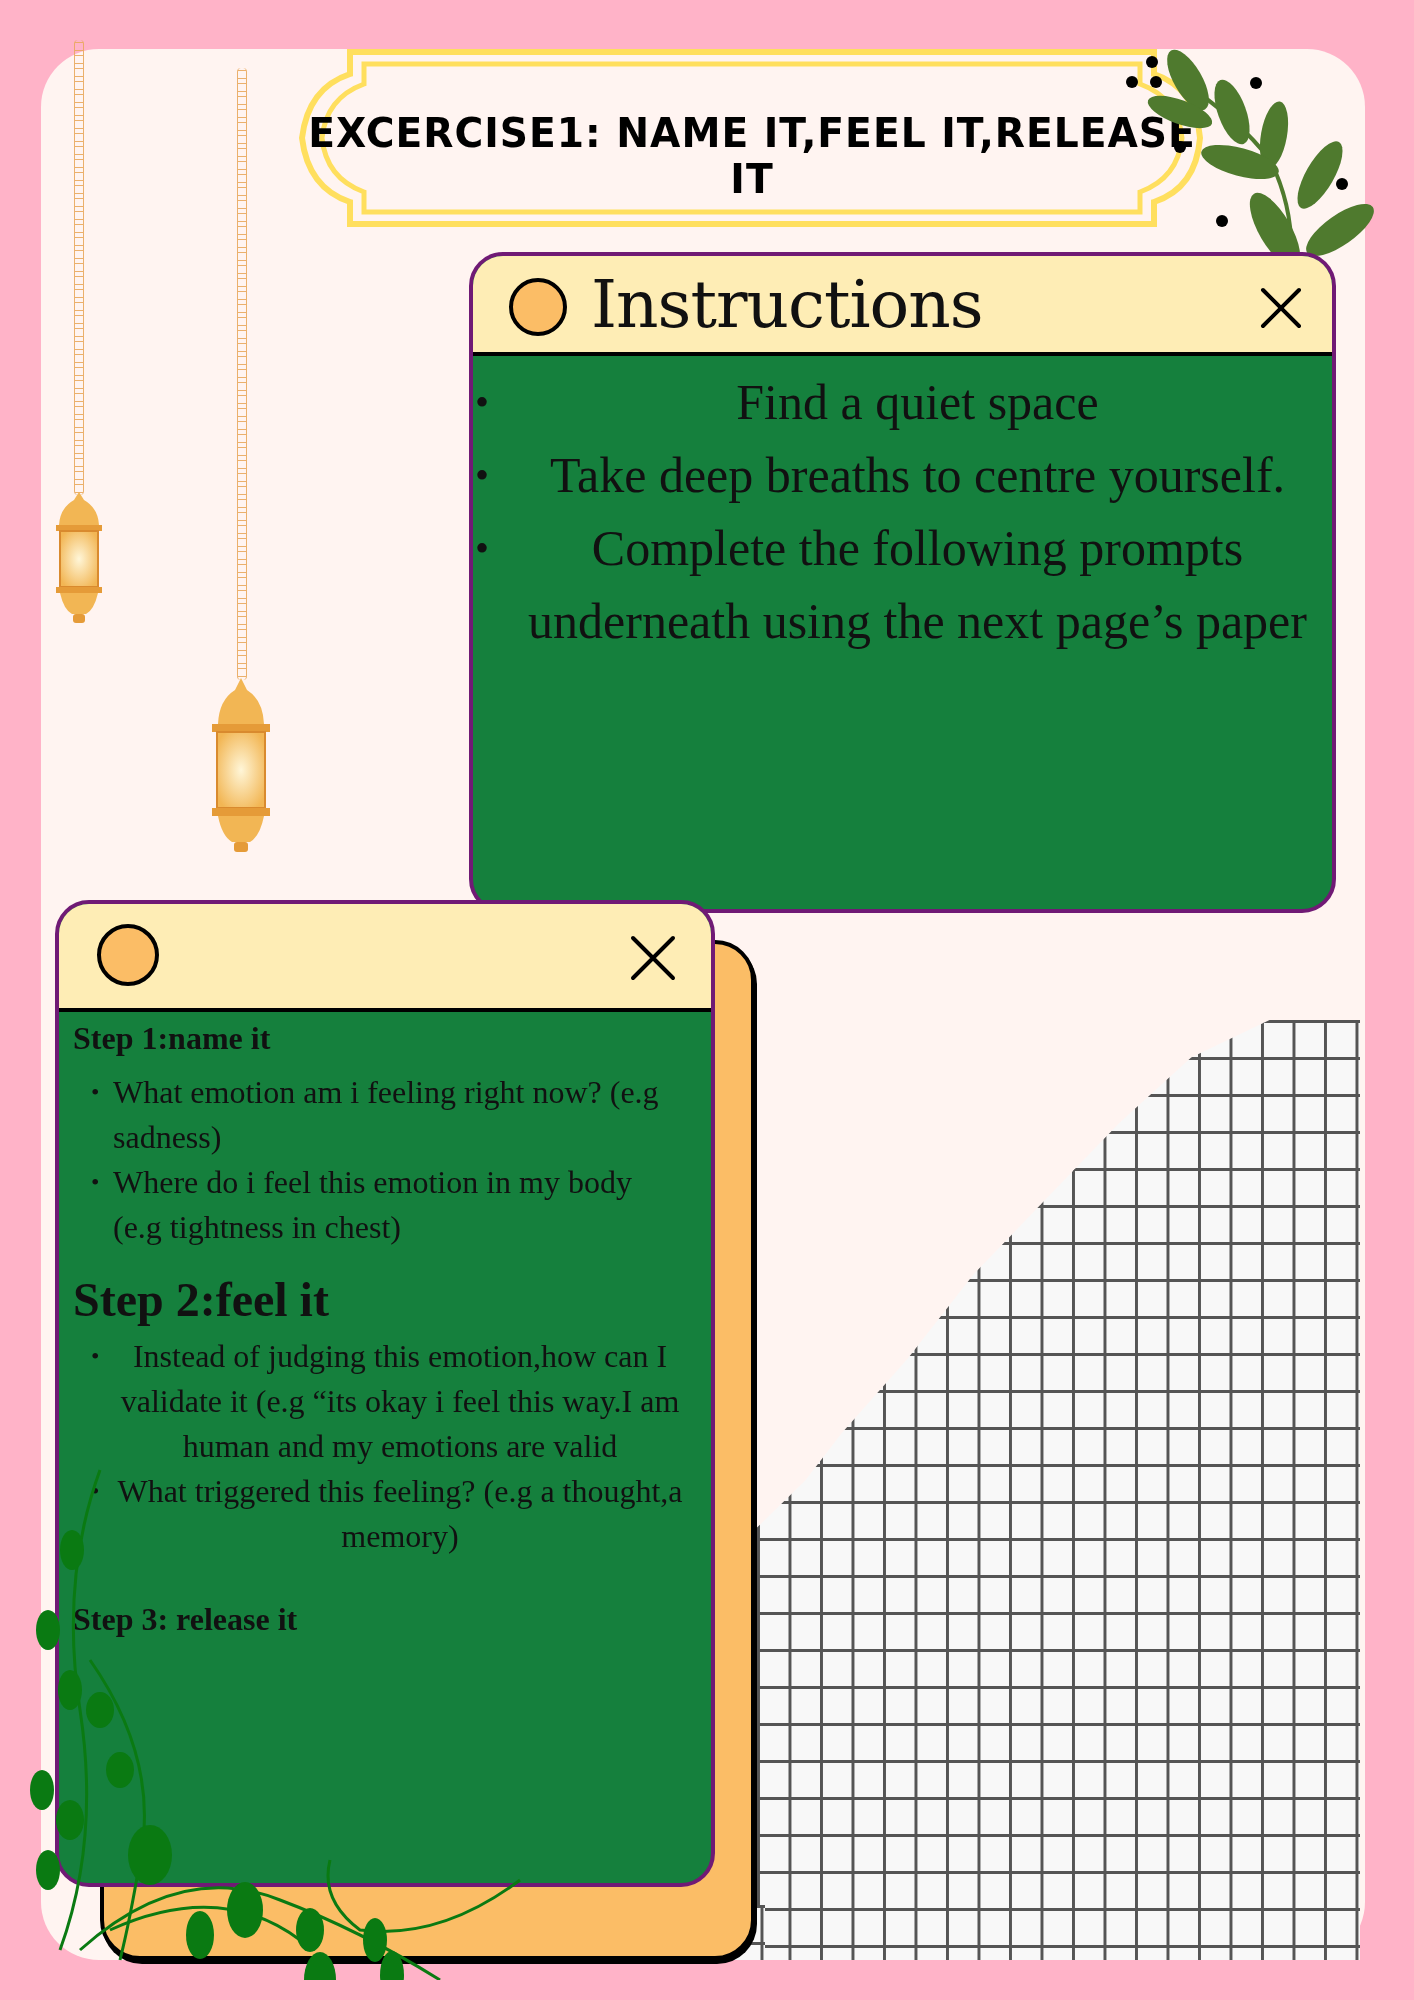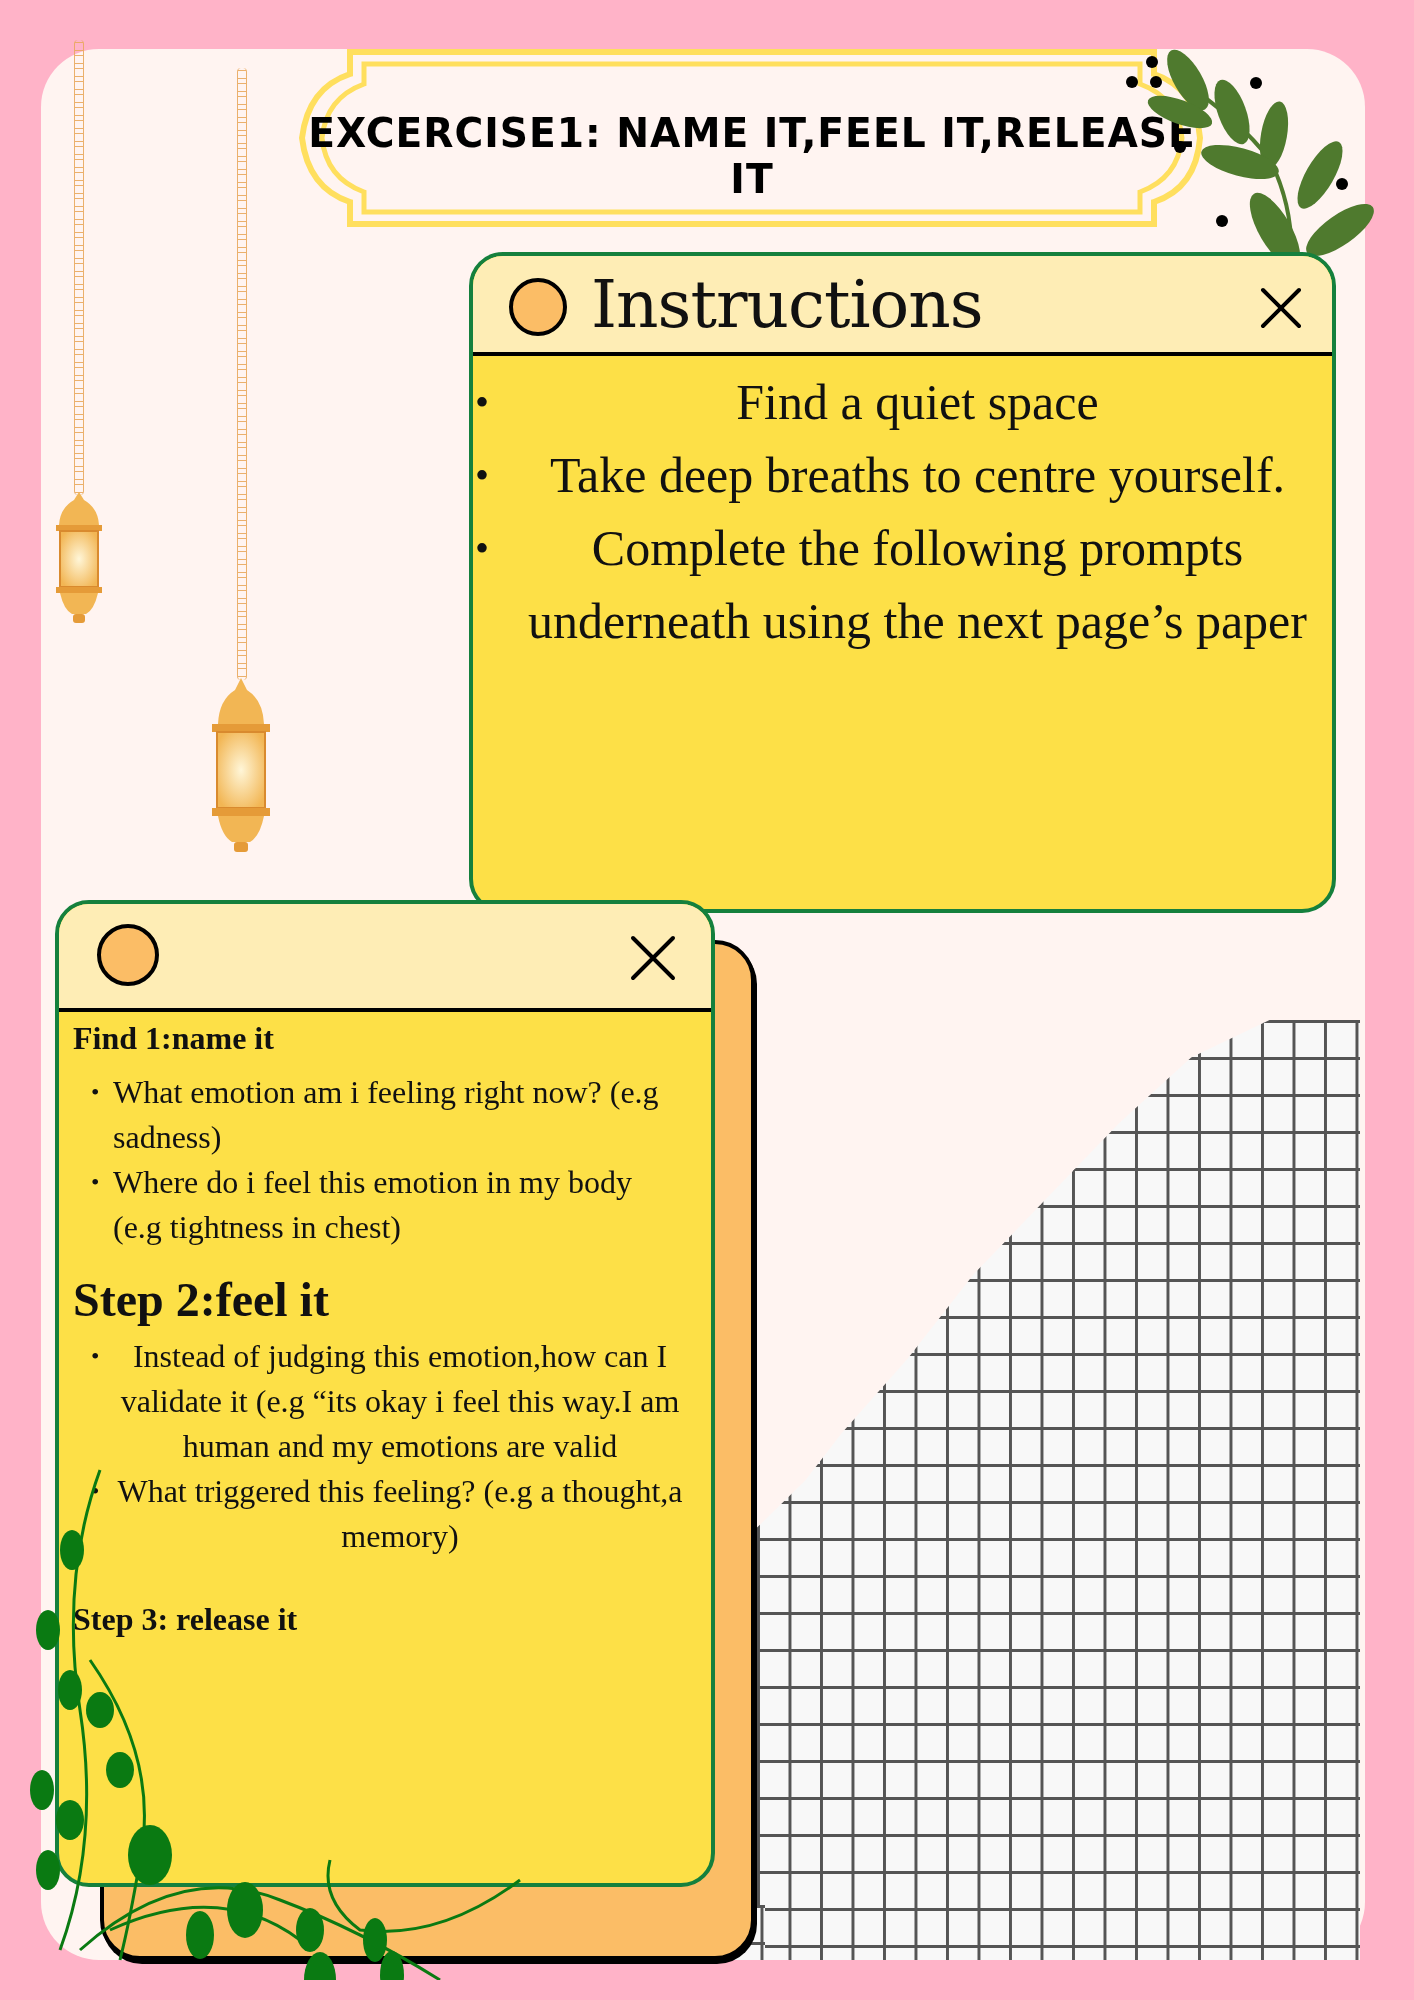--- a/index.html
+++ b/index.html
@@ -3,21 +3,21 @@
 <meta charset="utf-8">
 <style>
   html, body { margin:0; padding:0; }
   body { width:1414px; height:2000px; background:#FFB3C8; position:relative; overflow:hidden; font-family:"DejaVu Serif", serif; }
   .page { position:absolute; left:41px; top:49px; width:1324px; height:1911px; background:#FFF4F1; border-radius:58px; overflow:hidden; }
   .chain { position:absolute; width:8px; background-image:repeating-linear-gradient(to bottom, transparent 0 2px, #E9A95E 2px 3px, transparent 3px 10px, #E9A95E 10px 11px, transparent 11px 13px); border-left:1.5px solid #E9A95E; border-right:1.5px solid #E9A95E; border-radius:4px; opacity:.9; }
   .lantern { position:absolute; }
   .banner { position:absolute; left:248px; top:48px; width:912px; height:180px;margin-left:48px; }
   .banner svg { position:absolute; left:0; top:0; }
   .banner-title { position:absolute; left:0; right:0; top:62px; text-align:center; font-family:"DejaVu Sans", sans-serif; font-weight:bold; font-size:40px; letter-spacing:1px; color:#000; transform:scaleX(.98); }
-  .win { position:absolute; box-sizing:border-box; border:4px solid #15803d; background:#fde047; border-radius:34px; overflow:hidden; }
+  .win { position:absolute; box-sizing:border-box; border:4px solid #701a75; background:#15803d; border-radius:34px; overflow:hidden; }
   .win-header { position:absolute; left:0; right:0; top:0; background:#FEEDB5; border-bottom:4px solid #000; box-sizing:border-box; }
   .dot { position:absolute; background:#FBBD66; border:4px solid #000; border-radius:50%; box-sizing:border-box; }
   .xbtn { position:absolute; }
   .instr-title { position:absolute; left:118px; top:10px; font-family:"DejaVu Serif", serif; font-size:66px; color:#111; letter-spacing:-1px; }
   .instr-list { position:absolute; left:0; right:0; top:110px; margin:0; padding:0 20px 0 50px; list-style:none; font-family:"Liberation Serif", serif; font-size:50px; line-height:73px; color:#111; text-align:center; }
   .instr-list li { position:relative; }
   .instr-list li::before { content:"•"; position:absolute; left:-48px; top:0; font-size:40px; }
   .backing { position:absolute; left:100px; top:940px; width:655px; height:1020px; box-sizing:border-box; background:#FBBD66; border:4px solid #000; border-radius:40px; box-shadow:2px 4px 0 #000; }
   .steps-body { position:absolute; left:14px; right:14px; top:112px; font-family:"Liberation Serif", serif; color:#111; }
   .step-h { font-size:34px; margin:0; line-height:44px; }
@@ -119,21 +119,21 @@
 <div class="backing"></div>
 
 <div class="win" style="left:55px; top:900px; width:660px; height:987px;">
   <div class="win-header" style="height:108px;">
     <div class="dot" style="left:38px; top:20px; width:62px; height:62px;"></div>
     <svg class="xbtn" style="left:570px; top:30px;" width="48" height="48" viewBox="0 0 48 48">
       <path d="M4 4 L44 44 M44 4 L4 44" stroke="#000" stroke-width="4" stroke-linecap="round"></path>
     </svg>
   </div>
   <div class="steps-body">
-    <h3 class="step-h" style="font-size:32px;">Find 1:name it</h3>
+    <h3 class="step-h" style="font-size:32px;">Step 1:name it</h3>
     <ul class="step-list left" style="margin-top:10px;">
       <li>What emotion am i feeling right now? (e.g sadness)</li>
       <li>Where do i feel this emotion in my body (e.g tightness in chest)</li>
     </ul>
     <h3 class="step-h" style="margin-top:28px; font-size:48px;">Step 2:feel it</h3>
     <ul class="step-list center">
       <li>Instead of judging this emotion,how can I validate it (e.g “its okay i feel this way.I am human and my emotions are valid</li>
       <li>What triggered this feeling? (e.g a thought,a memory)</li>
     </ul>
     <h3 class="step-h" style="margin-top:38px; font-size:32px;">Step 3: release it</h3>

